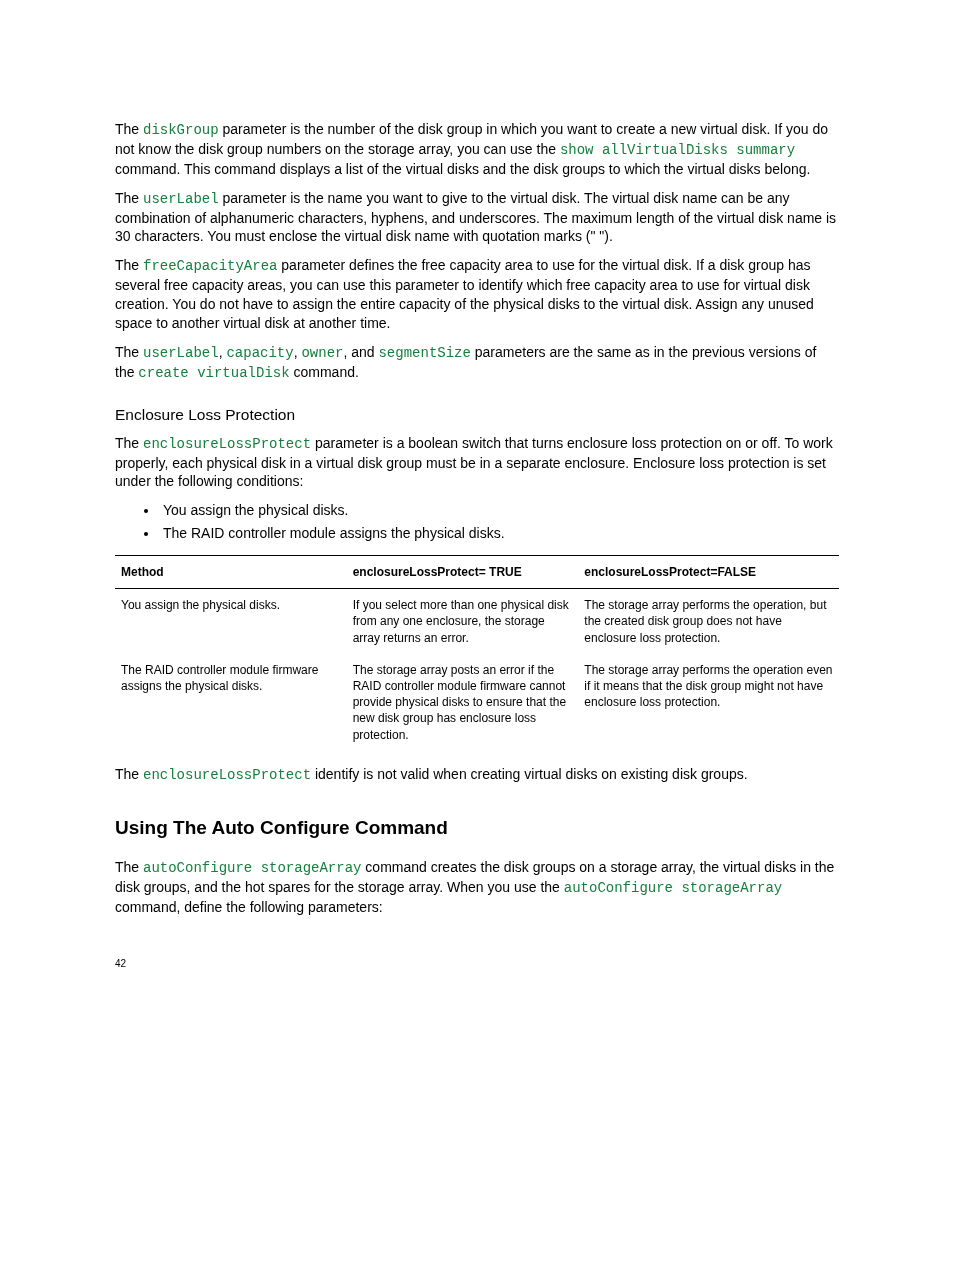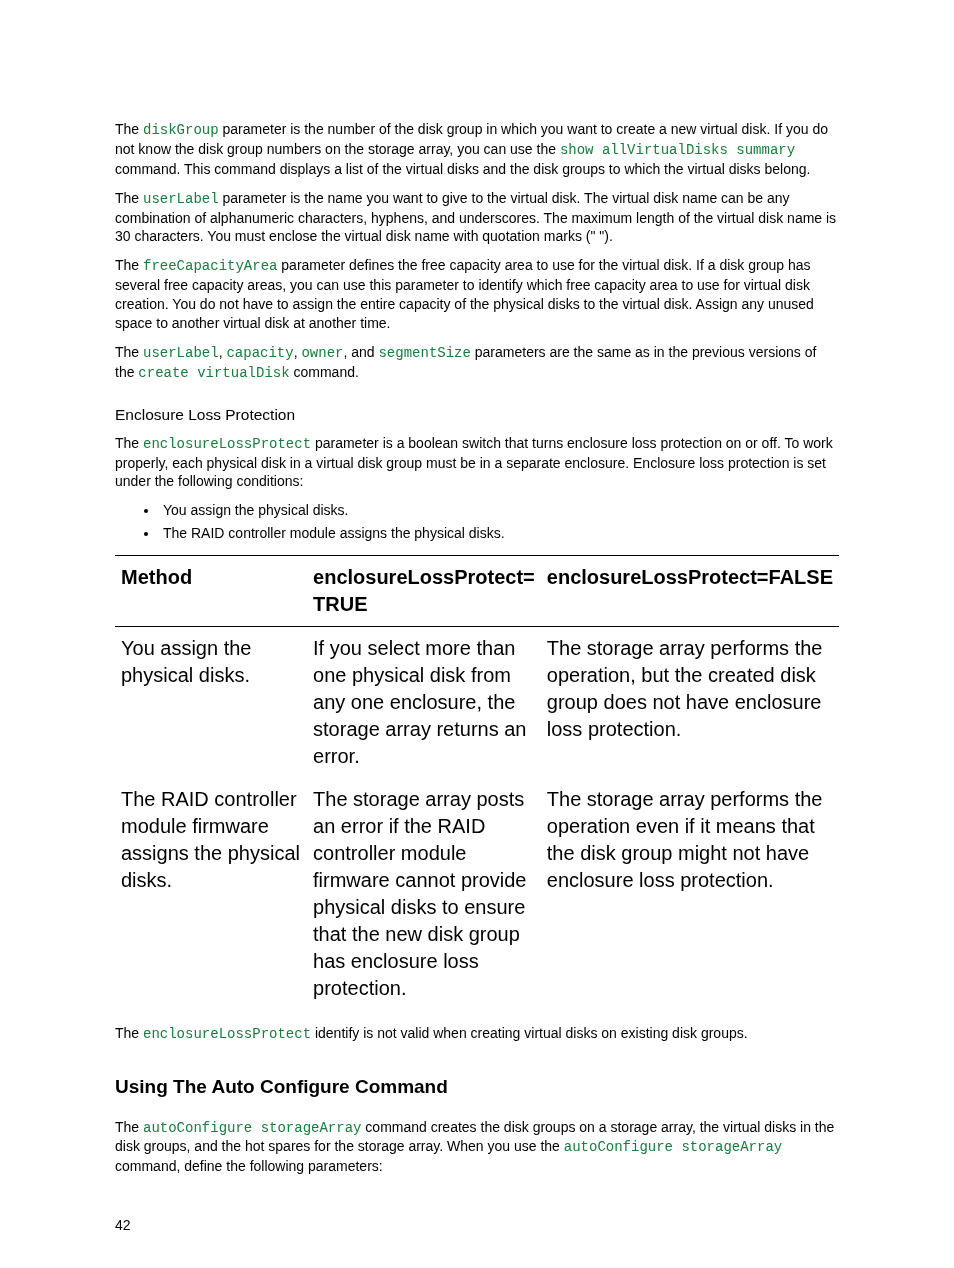--- a/index.html
+++ b/index.html
@@ -38,35 +38,35 @@
     padding-left: 44px;
   }
   ul li {
     margin: 4px 0;
     padding-left: 4px;
   }
   table {
     width: 100%;
     border-collapse: collapse;
     margin: 10px 0 14px 0;
-    font-size: 20px;
+    font-size: 12px;
   }
   th, td {
     text-align: left;
     vertical-align: top;
     padding: 8px 6px;
   }
   th {
     font-weight: bold;
     border-top: 1px solid #000;
     border-bottom: 1px solid #000;
   }
   .pagenum {
     margin-top: 40px;
-    font-size: 14px;
+    font-size: 10px;
   }
 </style>
 </head>
 <body>
 
 <div class="page">
 
   <p class="para">
     <span>The </span><code>diskGroup</code><span> parameter is the number of the disk group in which you want to create a new virtual disk. If you do not know the disk group numbers on the storage array, you can use the </span><code>show allVirtualDisks summary</code><span> command. This command displays a list of the virtual disks and the disk groups to which the virtual disks belong.</span>
   </p>

